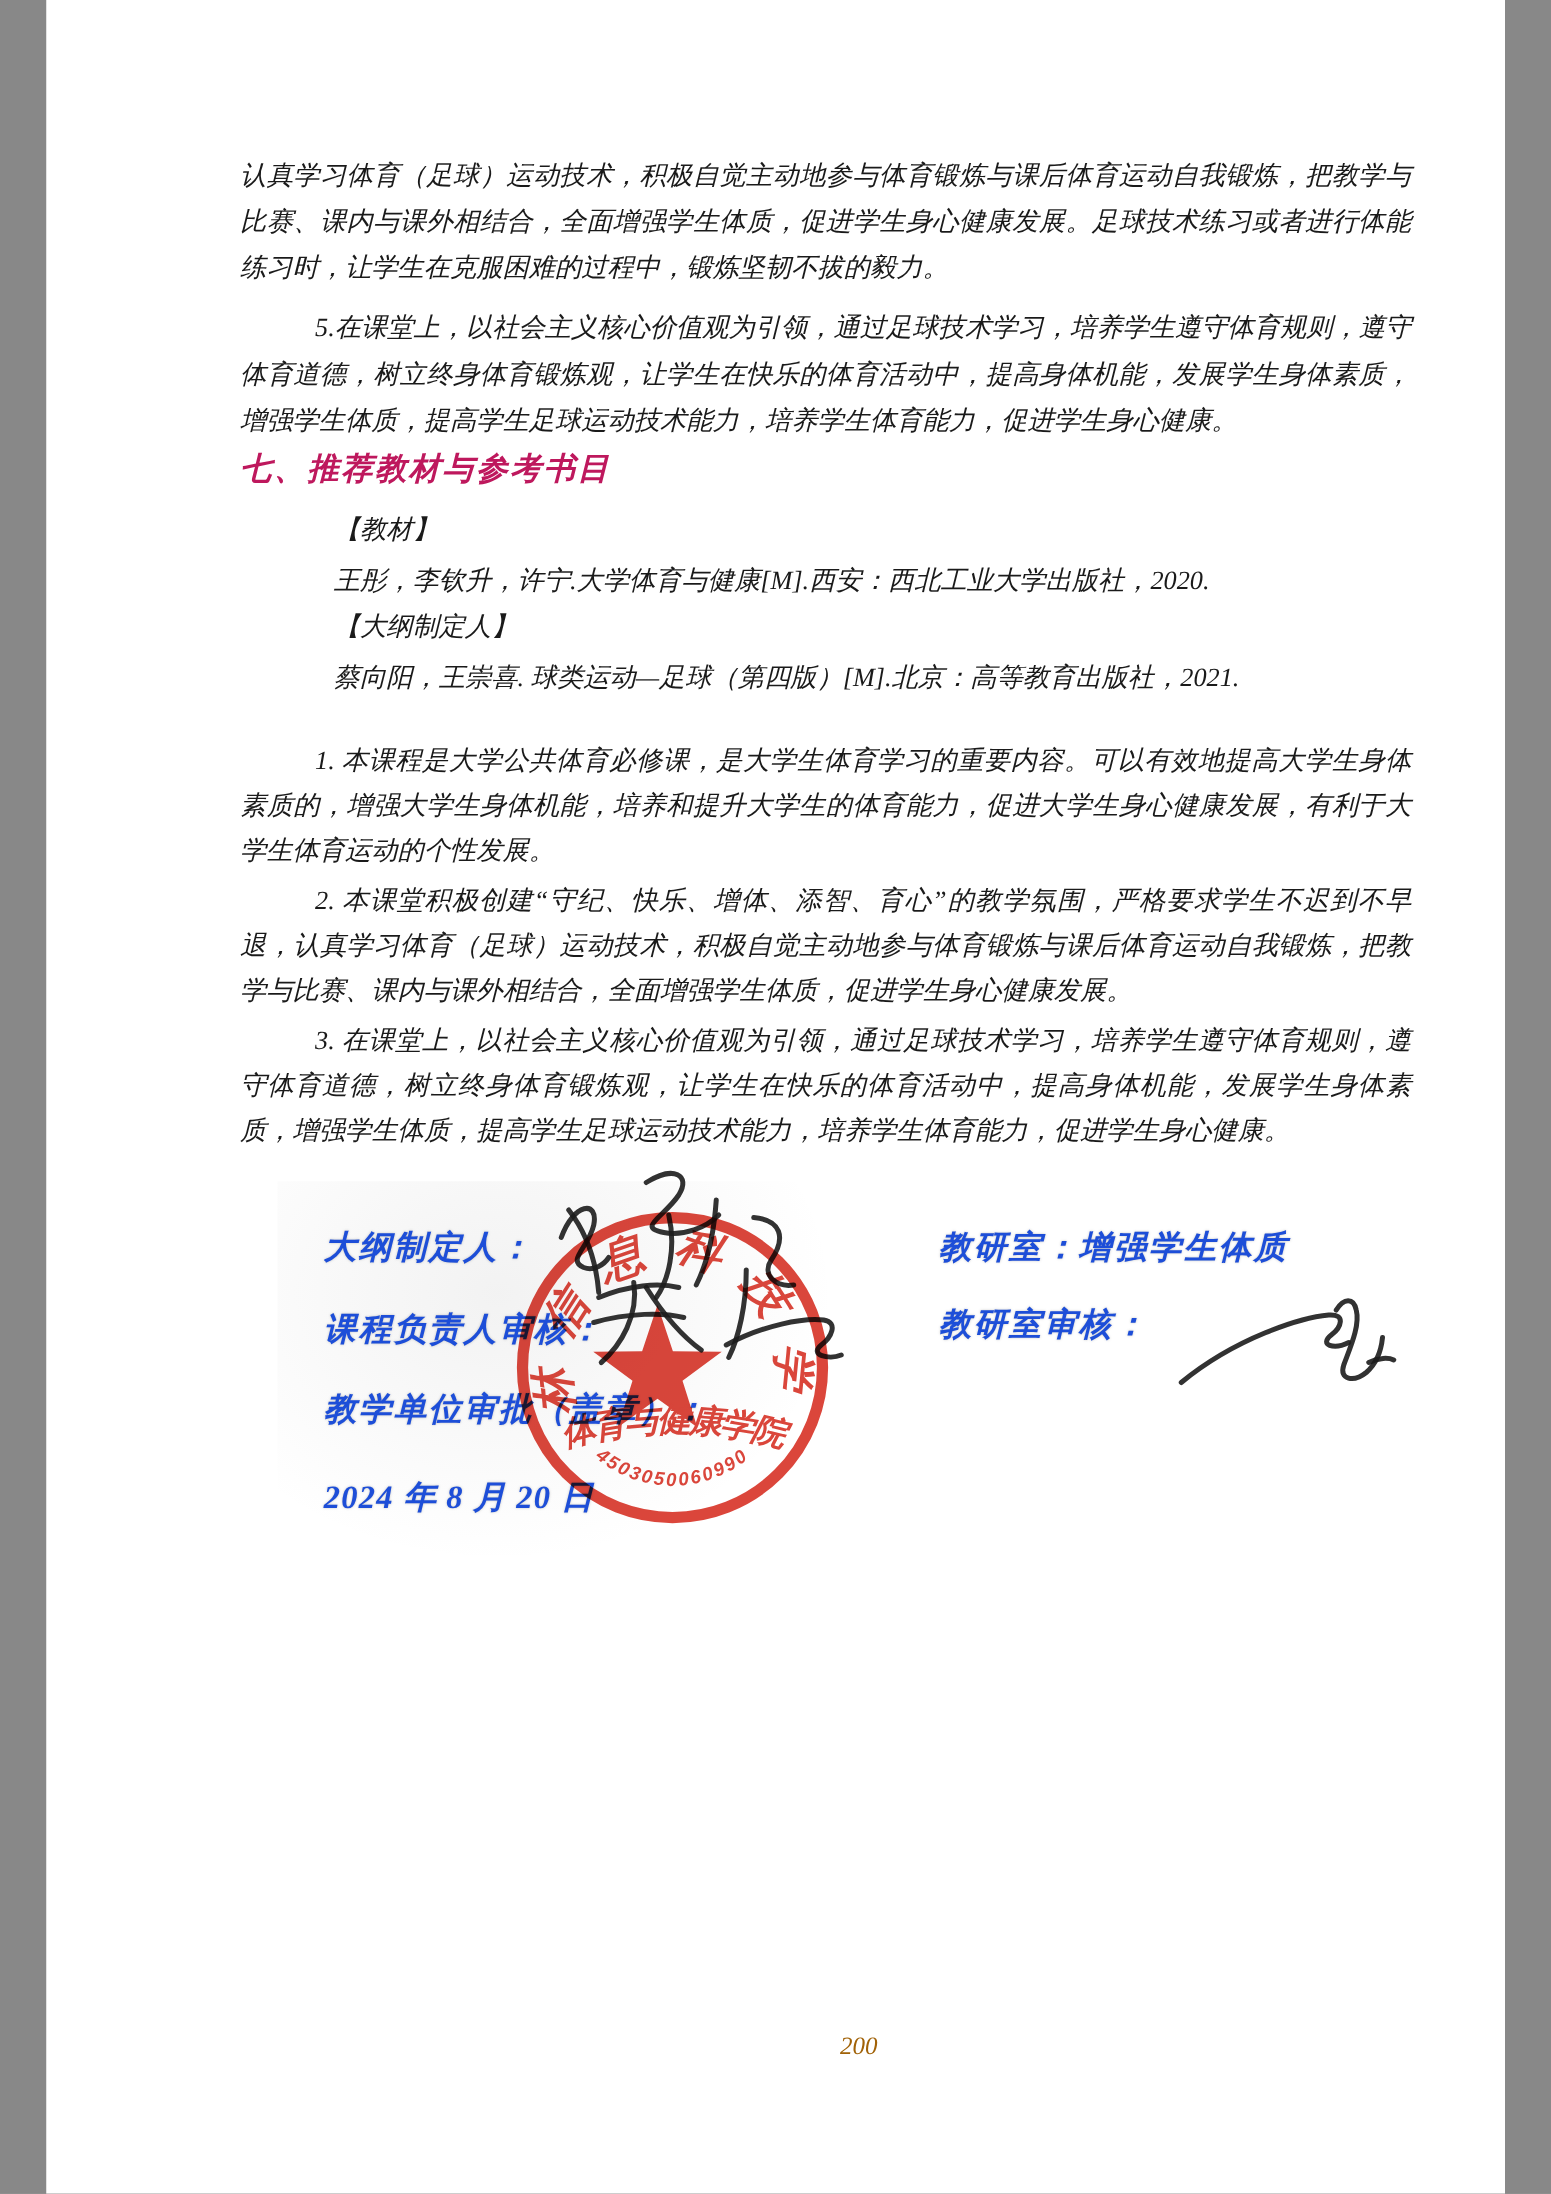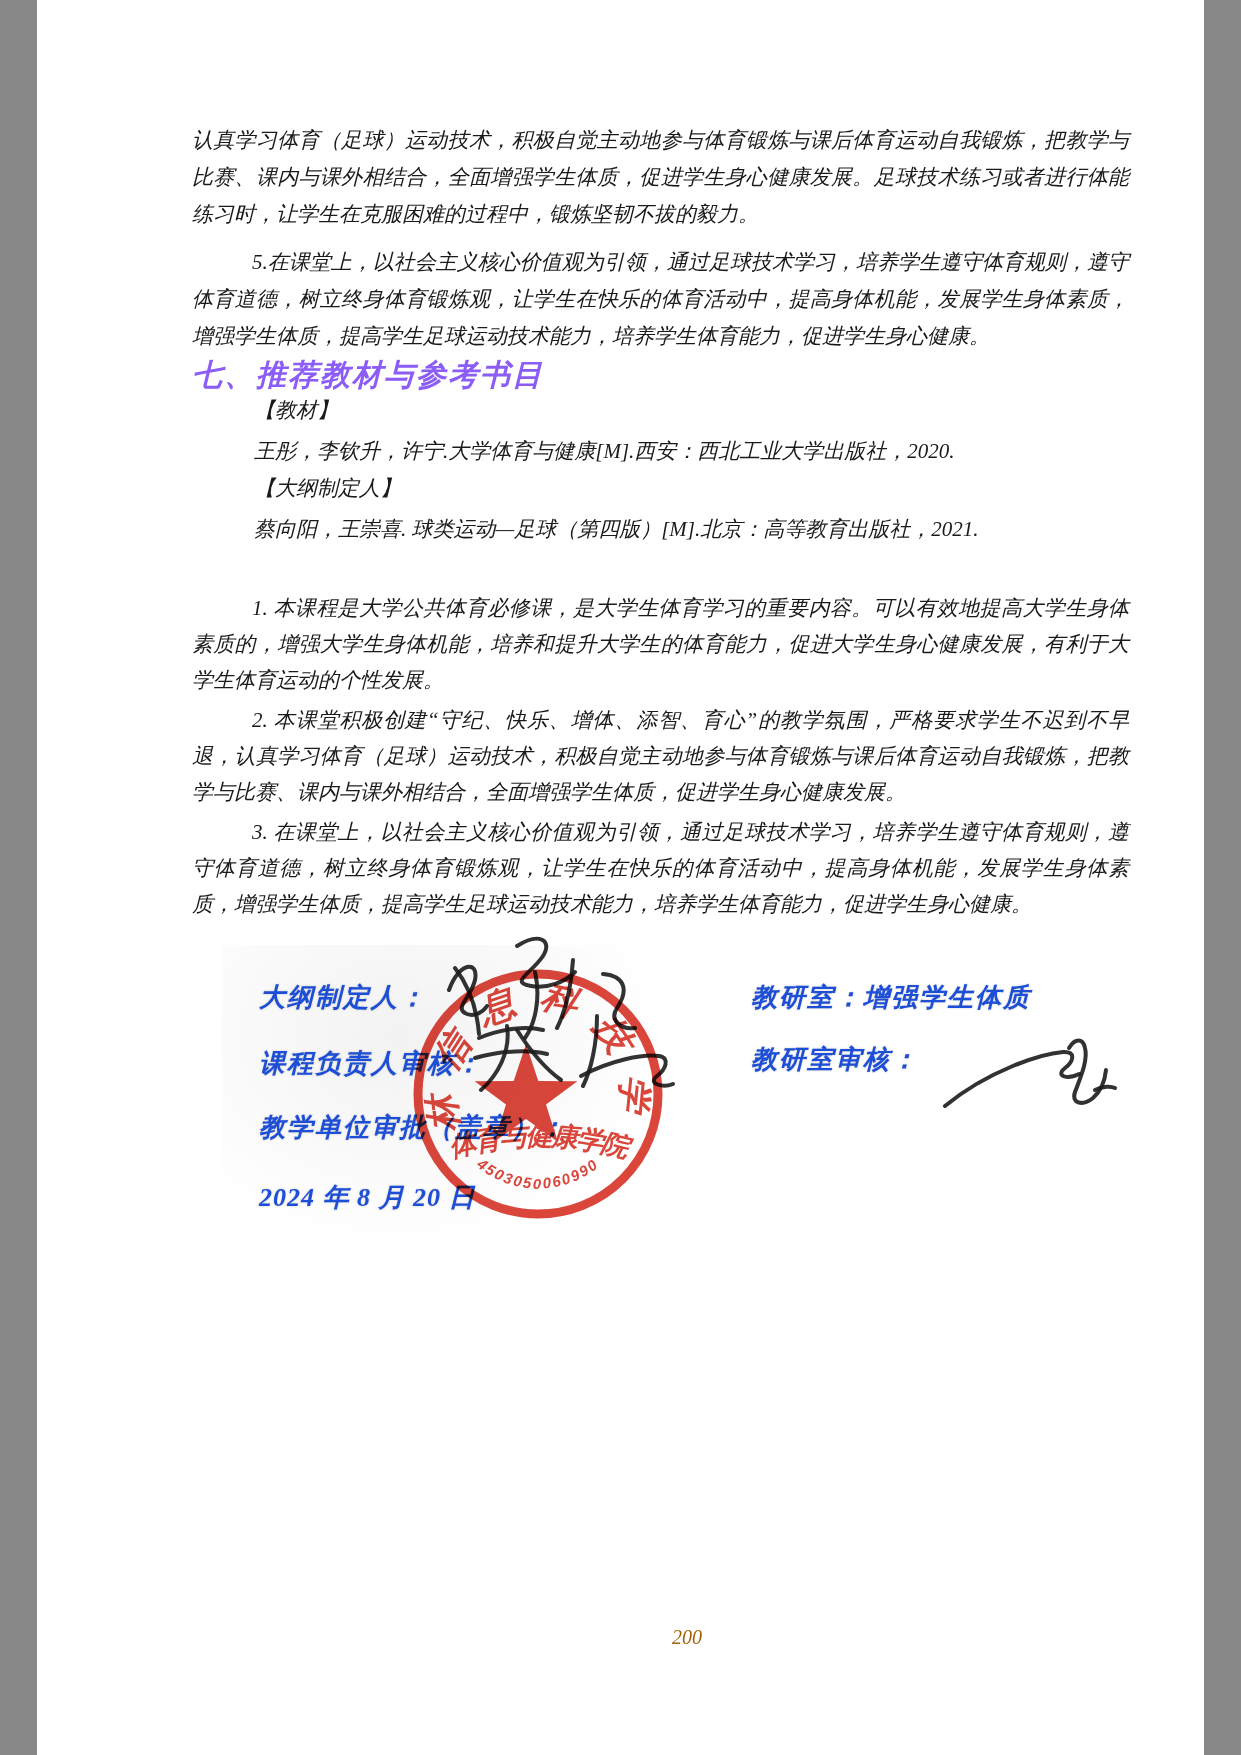--- a/index.html
+++ b/index.html
@@ -16,24 +16,24 @@
   .blk { position:absolute; left:155px; width:937px; }
   .body-p {
     font-size:21px; line-height:37px;
     text-align:justify; text-justify:inter-ideograph;
     margin:0; color:#1a1a1a;
   }
   .lh36 { line-height:36px; }
   .ind { text-indent:60px; }
   .heading {
     font-family:"Liberation Sans", sans-serif;
-    font-weight:700; font-size:30px; line-height:40px;
-    letter-spacing:2px; color:#8b5cf6; margin:0;
+    font-weight:700; font-size:25px; line-height:40px;
+    letter-spacing:2px; color:#be185d; margin:0;
   }
-  .sub { font-size:21px; line-height:37px; margin:0; padding-left:62px; }
+  .sub { font-size:21px; line-height:37px; margin:13px; padding-left:62px; }
   
   .scan-shadow {
     position:absolute; left:185px; top:945px; width:440px; height:300px;
     background:radial-gradient(ellipse at 40% 30%, rgba(130,130,130,.10), rgba(255,255,255,0) 72%);
   }
   .sig-label {
     position:absolute;
     font-family:"Liberation Sans", sans-serif;
     font-weight:700; font-size:26px; letter-spacing:2px;
     color:#1d4ed8; text-shadow:0 0 2px rgba(120,120,120,.45);

